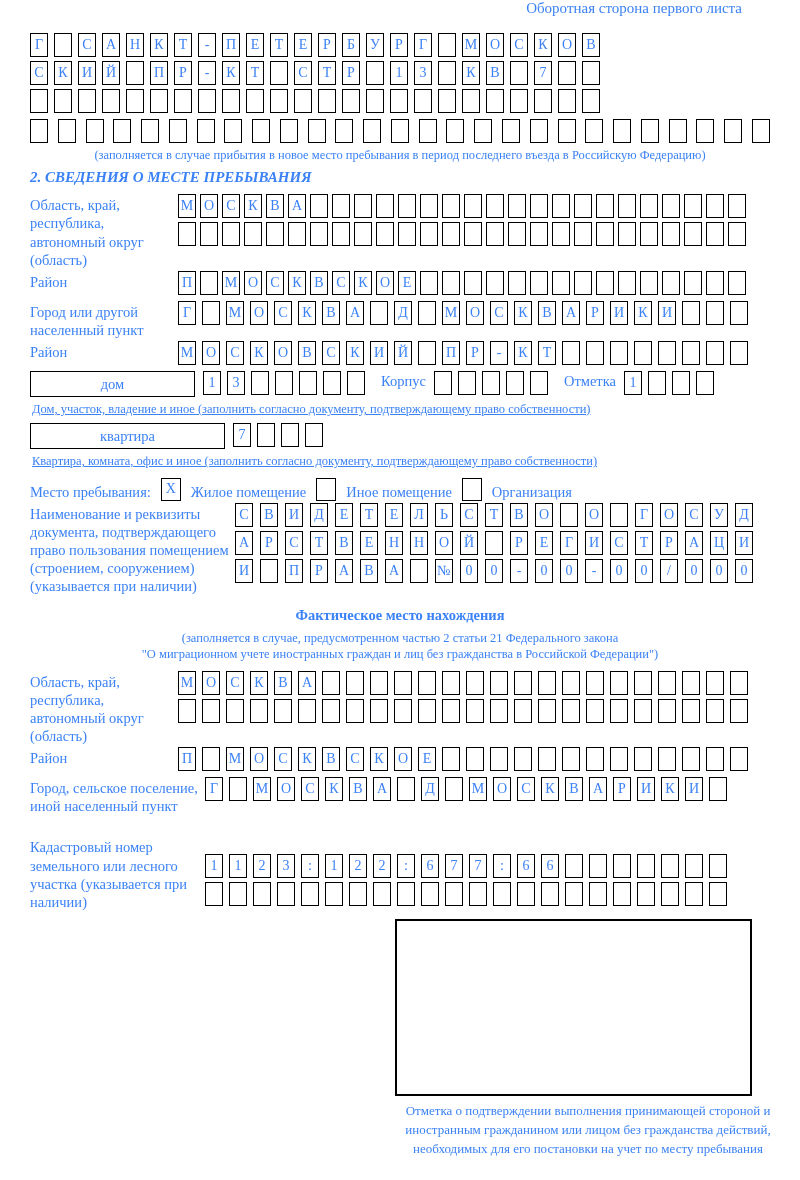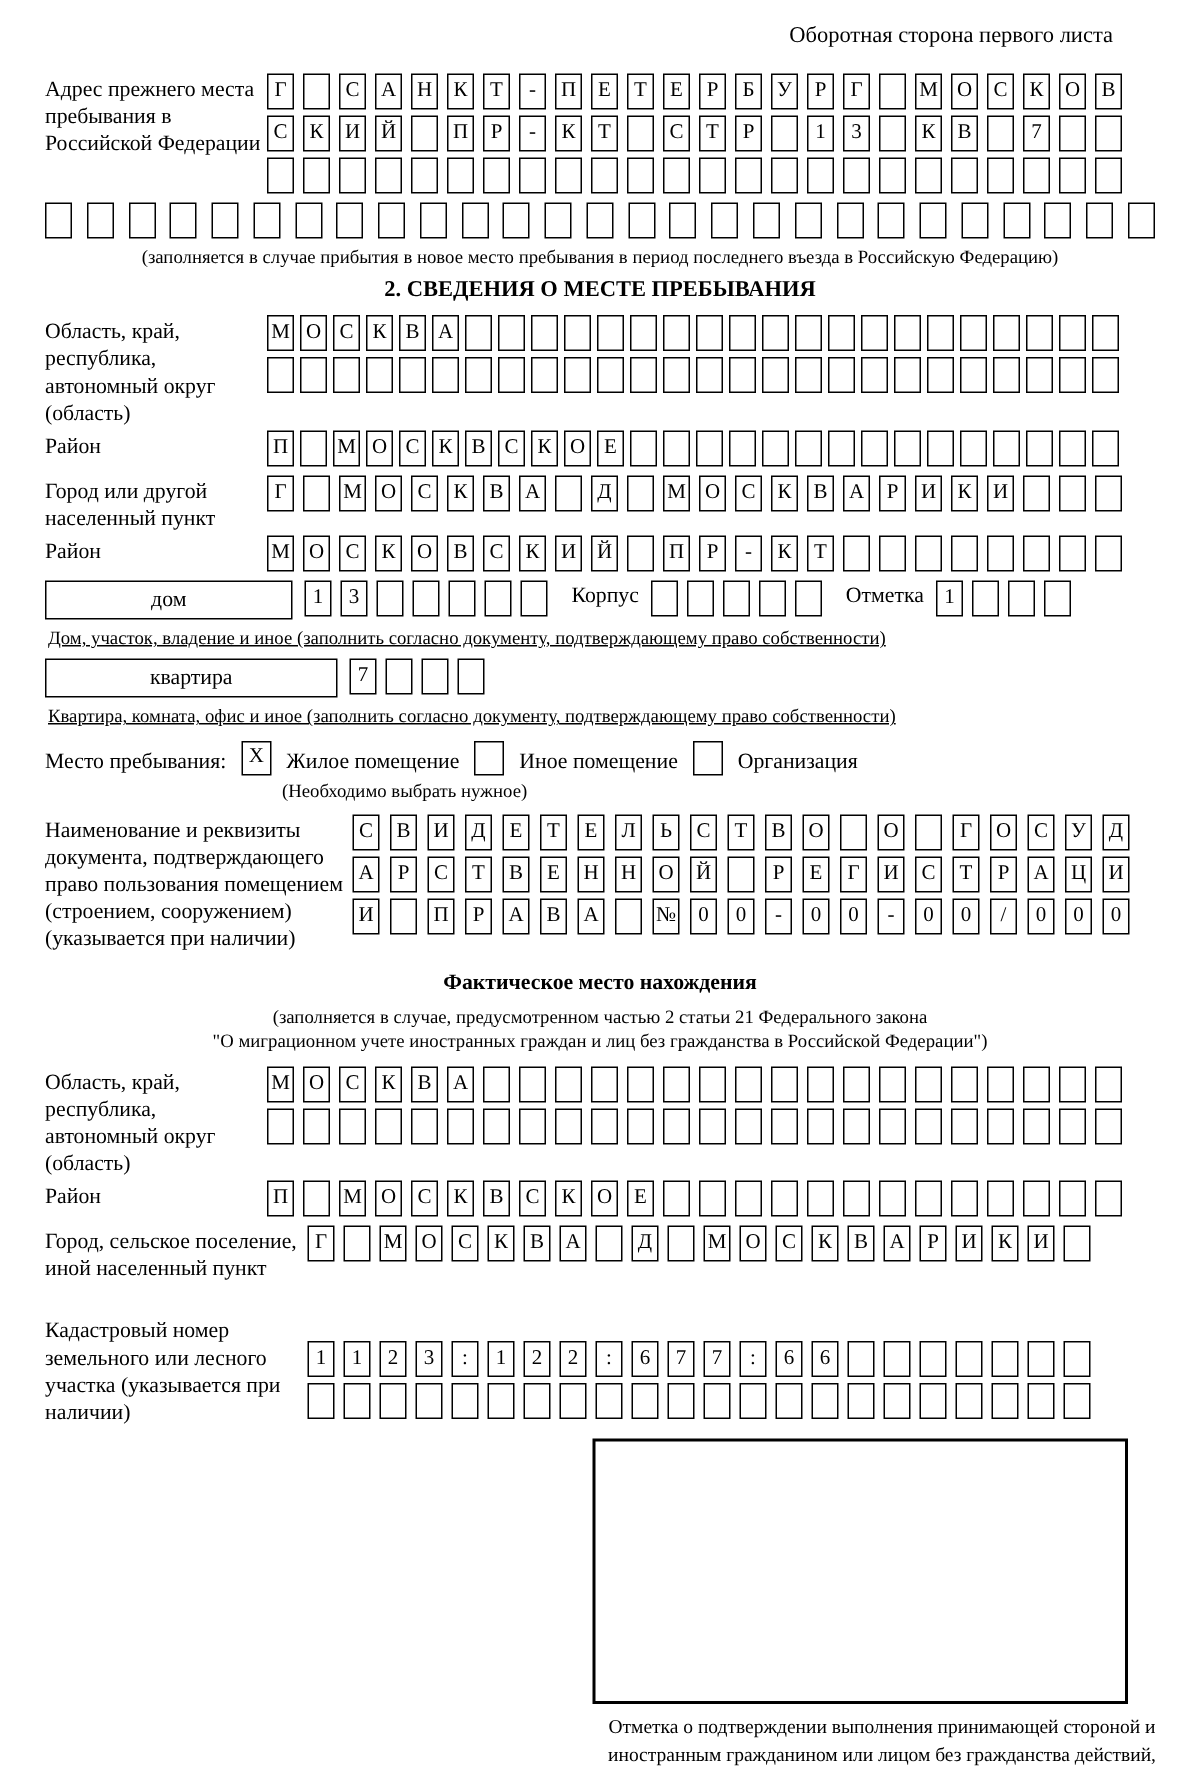--- a/index.html
+++ b/index.html
@@ -1,39 +1,39 @@
 <!DOCTYPE html>
 <html><head>
 <meta charset="utf-8">
 <style>
   html,body{margin:0;padding:0;background:#fff;}
   .page{
     width:800px;height:1180px;box-sizing:border-box;
-    padding:16px 30px 10px 30px;
+    padding:0 30px 10px 30px;
     font-family:"Liberation Serif","DejaVu Serif",serif;
-    color:#000000;background:#fff;position:relative;overflow:hidden;
+    color:#3b82f6;background:#fff;position:relative;overflow:hidden;
   }
   .hdr{ text-align:right; font-size:15px; padding-right:28px; margin-bottom:16px;}
   .frow{display:flex;align-items:flex-start;margin-bottom:2px;}
   .lbl{font-size:14.5px;line-height:1.25;}
   .w148{width:148px;flex:none;padding-top:2px;}
   .w175{width:175px;flex:none;padding-top:2px;}
   .rows{flex:1;}
   .cells{display:flex;gap:6px;margin-bottom:4px;}
   .cells.tight{gap:4px;}
   .cells.g7{gap:7px;}
   .cell{
     width:18px;height:24px;flex:none;box-sizing:border-box;
     border:1.6px solid #000;display:flex;align-items:center;justify-content:center;
     font-size:14px;
   }
   .fullw{width:740px;justify-content:space-between;gap:0;}
   .caption{font-size:12.5px;line-height:1.3;}
   .center{text-align:center;}
-  .sect-title{font-size:15px;font-weight:bold;text-align:center;margin:6px 0 8px 0;}
+  .sect-title{font-size:15px;font-weight:bold;text-align:left;margin:6px 0 8px 0;font-style:italic;}
   .sub-title{font-size:14.5px;font-weight:bold;text-align:center;margin:12px 0 6px 0;}
   .labelbox{
     border:1.6px solid #000;height:26px;box-sizing:border-box;flex:none;
     display:flex;align-items:center;justify-content:center;font-size:14.5px;
     margin-right:8px;
   }
   .dom{width:165px;}
   .kv{width:195px;text-align:right;}
   .inline-lbl{font-size:14.5px;padding:2px 8px 0 16px;flex:none;}
   .stay{align-items:flex-end;font-size:14.5px;margin-top:8px;}
@@ -52,21 +52,20 @@
   .mt6{margin-top:21px;}
 </style>
 </head>
 <body>
 
 <div class="page">
 
   <div class="hdr">Оборотная сторона первого листа</div>
 
   <div class="frow">
-    <div class="lbl w148">Адрес прежнего места пребывания в Российской Федерации</div>
     <div class="rows">
       <div class="cells">
           <span class="cell">Г</span>
           <span class="cell"></span>
           <span class="cell">С</span>
           <span class="cell">А</span>
           <span class="cell">Н</span>
           <span class="cell">К</span>
           <span class="cell">Т</span>
           <span class="cell">-</span>
@@ -376,21 +375,20 @@
 
   <div class="frow stay">
     <span>Место пребывания:</span>
     <span class="chk">X</span>
     <span>Жилое помещение</span>
     <span class="chk"></span>
     <span>Иное помещение</span>
     <span class="chk"></span>
     <span>Организация</span>
   </div>
-  <div class="note">(Необходимо выбрать нужное)</div>
 
   <div class="frow">
     <div class="lbl" style="width:205px;flex:none;padding-top:2px;">Наименование и реквизиты документа, подтверждающего право пользования помещением (строением, сооружением) (указывается при наличии)</div>
     <div class="rows">
       <div class="cells g7">
           <span class="cell">С</span>
           <span class="cell">В</span>
           <span class="cell">И</span>
           <span class="cell">Д</span>
           <span class="cell">Е</span>

